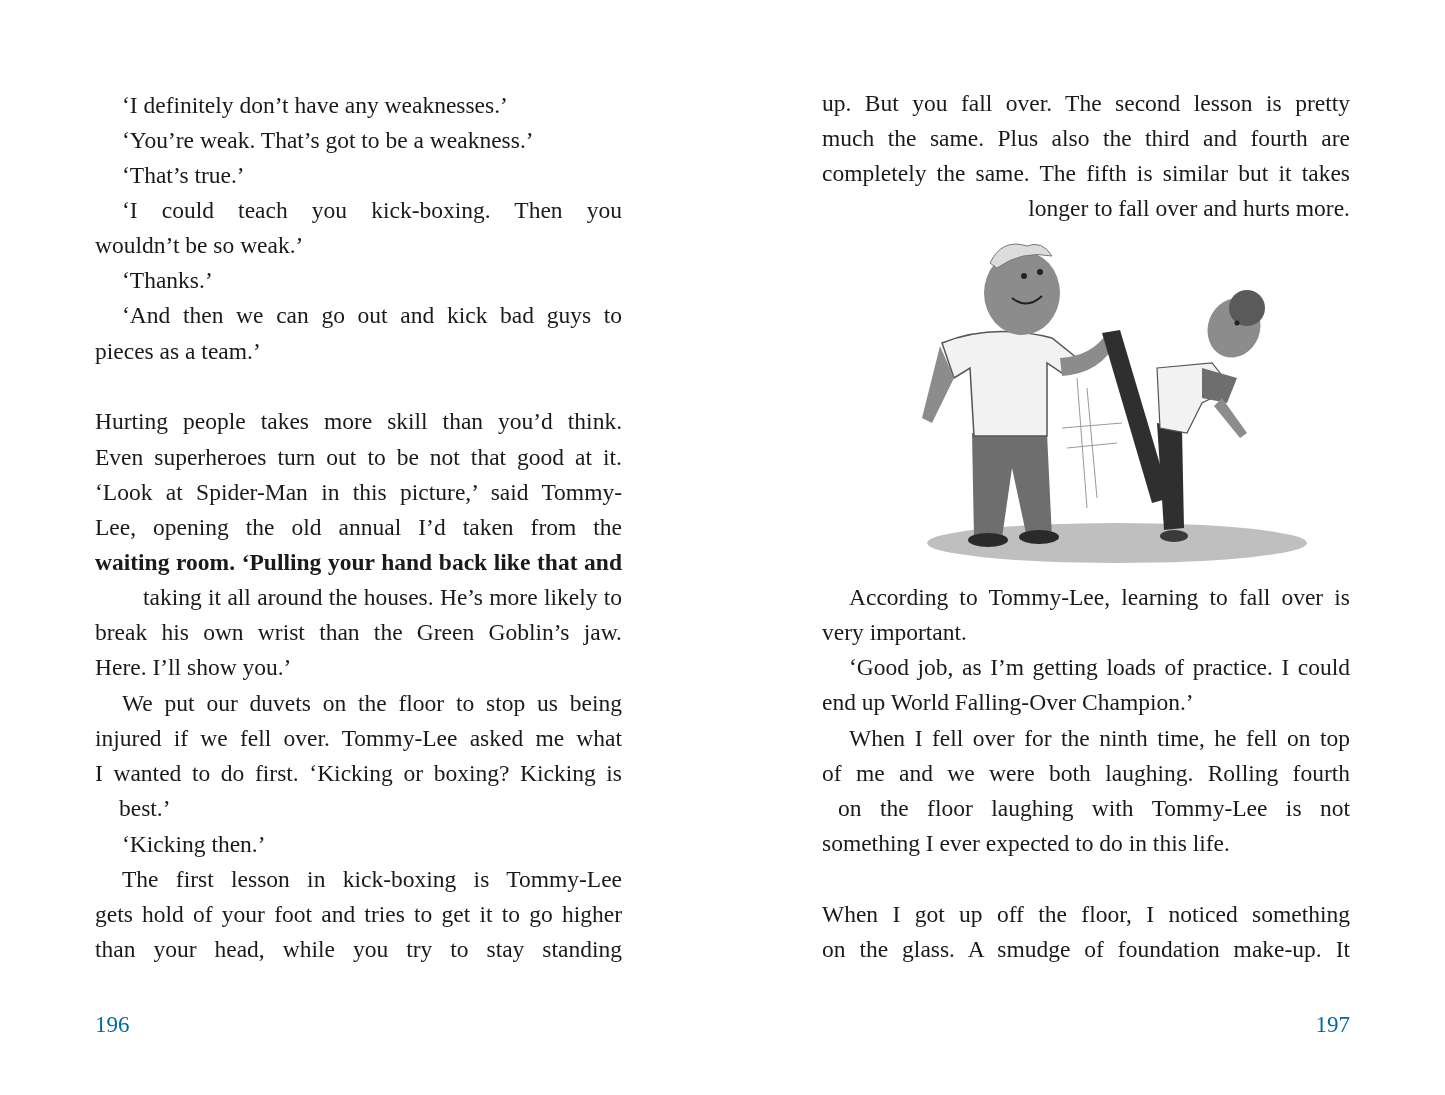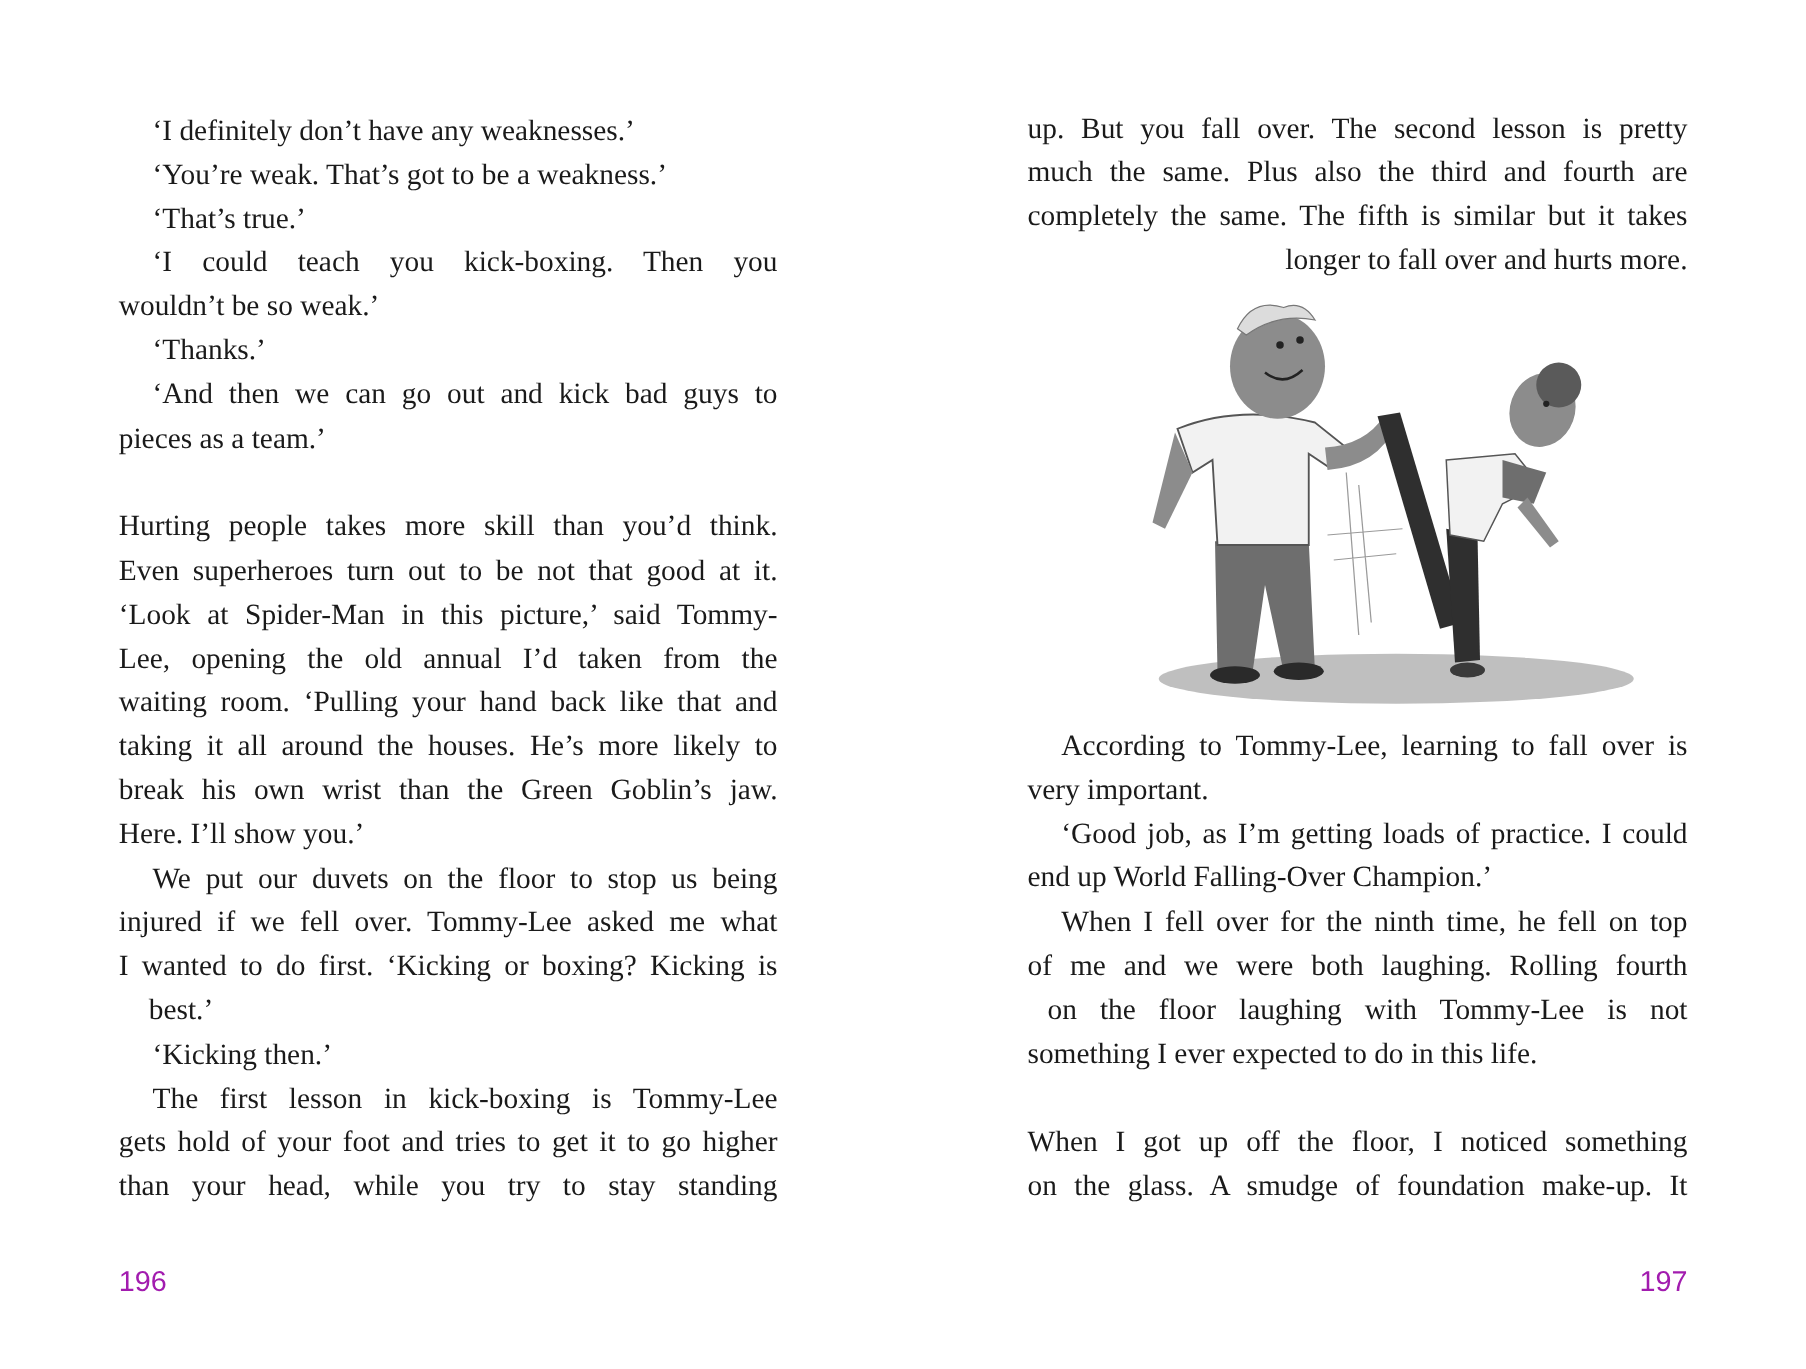--- a/index.html
+++ b/index.html
@@ -13,22 +13,22 @@
   .line {
     position: absolute; left: 0; right: 0;
     font-family: "Liberation Serif", "DejaVu Serif", serif;
     font-size: 23.5px; color: #1a1a1a; line-height: 30px;
     white-space: nowrap; height: 30px;
   }
   .line.j { text-align: justify; text-align-last: justify; }
   .line.indent { padding-left: 27px; box-sizing: border-box; }
   .page-number {
     position: absolute; top: 1012px;
-    font-family: Liberation Sans, sans-serif;
-    font-size: 23px; color: #a21caf;
+    font-family: Liberation Serif, serif;
+    font-size: 23px; color: #0369a1;
   }
   .left .page-number { left: 95px; }
   .right .page-number { right: 95px; }
   .illustration { position: absolute; left: 180px; top: 238px; width: 420px; height: 335px; }
 </style>
 </head>
 <body>
 
 <div class="page left">
   <div class="text-block" id="left-text">
@@ -37,22 +37,22 @@
       <div class="line indent" style="top: 160px;">‘That’s true.’</div>
       <div class="line j indent" style="top: 195px;">‘I could teach you kick-boxing. Then you</div>
       <div class="line" style="top: 230px;">wouldn’t be so weak.’</div>
       <div class="line indent" style="top: 265px;">‘Thanks.’</div>
       <div class="line j indent" style="top: 300px;">‘And then we can go out and kick bad guys to</div>
       <div class="line" style="top: 336px;">pieces as a team.’</div>
       <div class="line j" style="top: 406px;">Hurting people takes more skill than you’d think.</div>
       <div class="line j" style="top: 442px;">Even superheroes turn out to be not that good at it.</div>
       <div class="line j" style="top: 477px;">‘Look at Spider-Man in this picture,’ said Tommy-</div>
       <div class="line j" style="top: 512px;">Lee, opening the old annual I’d taken from the</div>
-      <div class="line j" style="top: 547px;">waiting room. ‘Pulling your hand back like that and</div>
-      <div class="line j" style="top: 582px;">taking it all around the houses. He’s more likely to</div>
+      <div class="line j" style="top: 547px; font-weight: bold;">waiting room. ‘Pulling your hand back like that and</div>
+      <div class="line j" style="top: 582px; margin-left: 48px;">taking it all around the houses. He’s more likely to</div>
       <div class="line j" style="top: 617px;">break his own wrist than the Green Goblin’s jaw.</div>
       <div class="line" style="top: 652px;">Here. I’ll show you.’</div>
       <div class="line j indent" style="top: 688px;">We put our duvets on the floor to stop us being</div>
       <div class="line j" style="top: 723px;">injured if we fell over. Tommy-Lee asked me what</div>
       <div class="line j" style="top: 758px;">I wanted to do first. ‘Kicking or boxing? Kicking is</div>
       <div class="line" style="top: 793px; margin-left: 24px;">best.’</div>
       <div class="line indent" style="top: 829px;">‘Kicking then.’</div>
       <div class="line j indent" style="top: 864px;">The first lesson in kick-boxing is Tommy-Lee</div>
       <div class="line j" style="top: 899px;">gets hold of your foot and tries to get it to go higher</div>
       <div class="line j" style="top: 934px;">than your head, while you try to stay standing</div>

